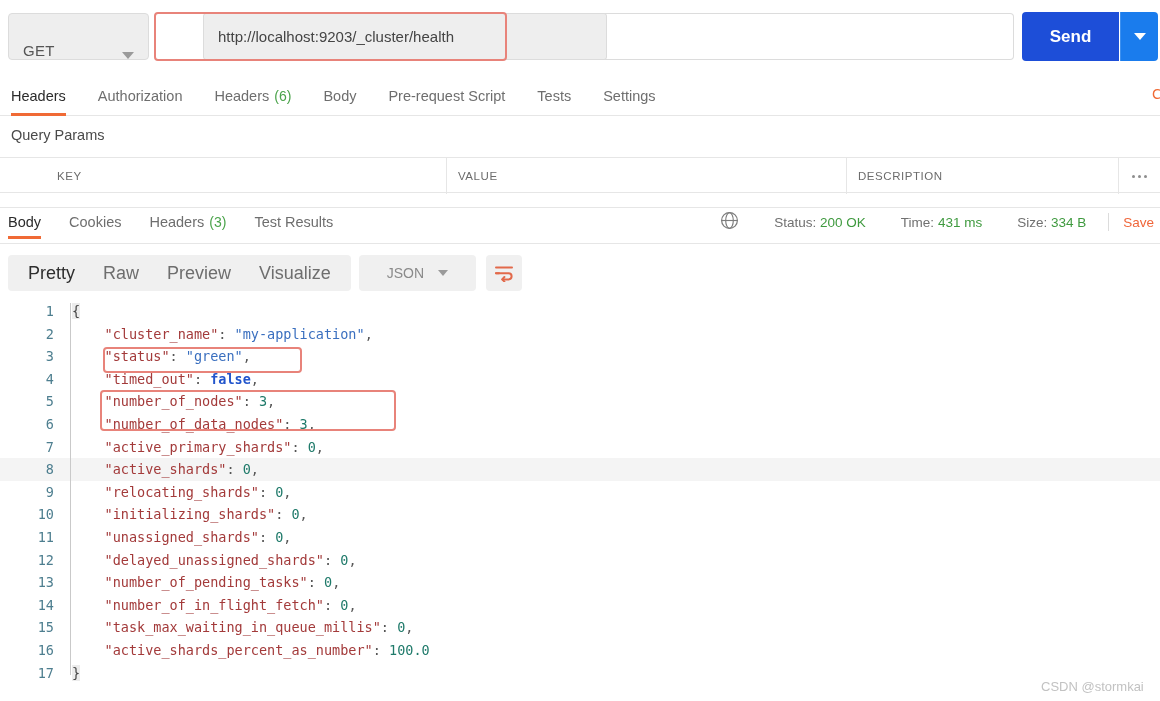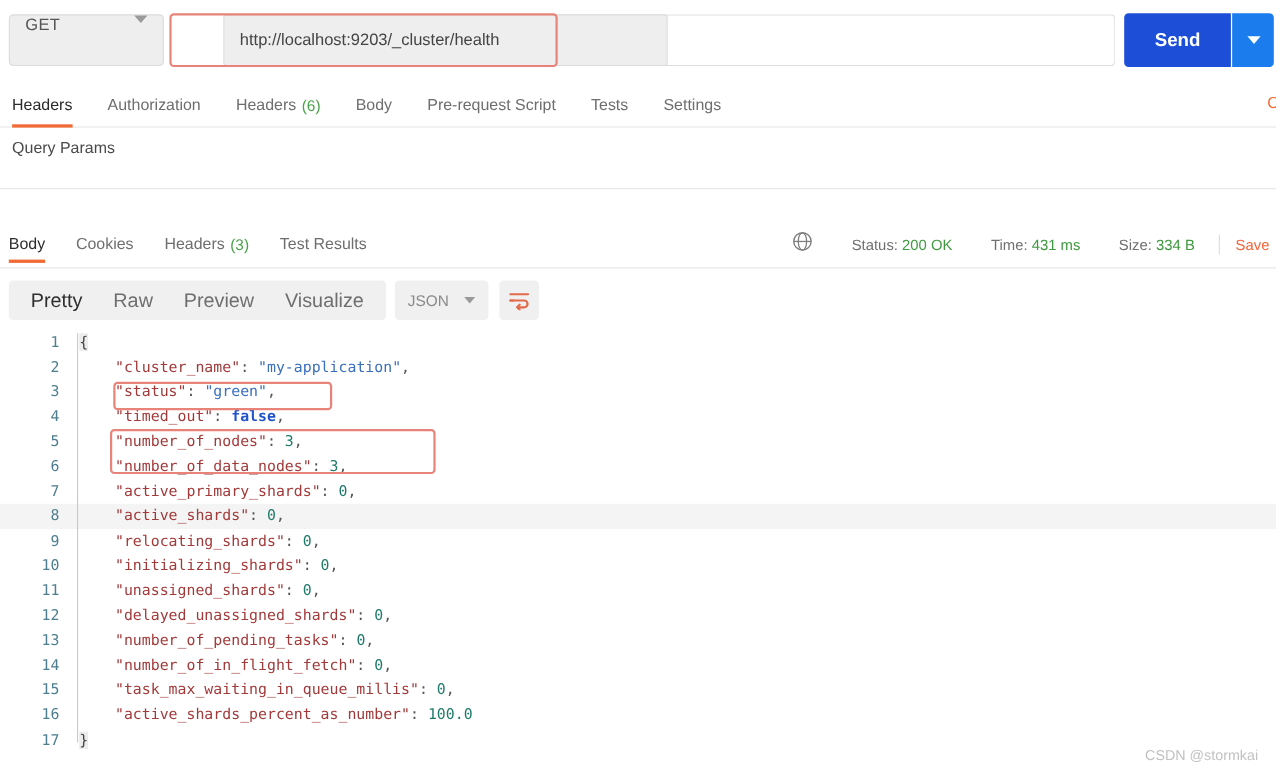--- a/index.html
+++ b/index.html
@@ -10,21 +10,21 @@
     overflow: hidden;
   }
   #app { position: relative; width: 1160px; height: 701px; background:#fff; }
 
   
   .req-bar { position:absolute; left:0; top:0; width:1160px; height:72px; }
 
   .method-box {
     position:absolute; left:8px; top:13px; width:141px; height:47px;
     background:#eeeeee; border:1px solid #dcdcdc; border-radius:4px;
-    display:flex; align-items:flex-start; padding:0 14px;
+    display:flex; align-items:flex-end; padding:0 14px;
   }
   .method-label { font-size:15px; color:#555; letter-spacing:.3px; }
   .caret-down {
     margin-left:auto;
     width:0; height:0;
     border-left:6px solid transparent;
     border-right:6px solid transparent;
     border-top:7px solid #9a9a9a;
   }
 
@@ -148,21 +148,21 @@
   .seg {
     height:36px; background:#f0f0f0; border-radius:4px;
     display:flex; align-items:center; padding:0 6px;
   }
   .seg span {
     font-size:18px; color:#6e6e6e; padding:0 14px; cursor:pointer; white-space:nowrap;
   }
   .seg span.active { color:#2f2f2f; }
   .fmt-box {
     height:36px; background:#f0f0f0; border-radius:4px; margin-left:8px;
-    display:flex; align-items:center; padding:0 12px; gap:14px; cursor:pointer;
+    display:flex; align-items:center; padding:0 28px; gap:14px; cursor:pointer;
   }
   .fmt-box span { font-size:14px; color:#8a8a8a; }
   .fmt-caret {
     width:0;height:0;
     border-left:5px solid transparent;
     border-right:5px solid transparent;
     border-top:6px solid #9a9a9a;
   }
   .wrap-btn {
     width:36px; height:36px; background:#f0f0f0; border-radius:4px; margin-left:10px;
@@ -248,20 +248,33 @@
       </div>
       <div class="rtab">
         <span>Settings</span>
       </div>
     </div>
   <div class="cookies-edge">C</div>
 
   <div class="qp-title">Query Params</div>
 
   <div class="tbl">
+    <div class="tbl-head">
+      <div class="th c0"></div>
+      <div class="th c1">KEY</div>
+      <div class="th c2">VALUE</div>
+      <div class="th c3">DESCRIPTION</div>
+      <div class="th c4">
+        <span class="dots">
+            <i></i>
+            <i></i>
+            <i></i>
+          </span>
+      </div>
+    </div>
     <div class="tbl-row"></div>
   </div>
 
   <div class="resp-tabs" id="resp-tabs">
       <div class="restab active">
         <span>Body</span>
       </div>
       <div class="restab">
         <span>Cookies</span>
       </div>

